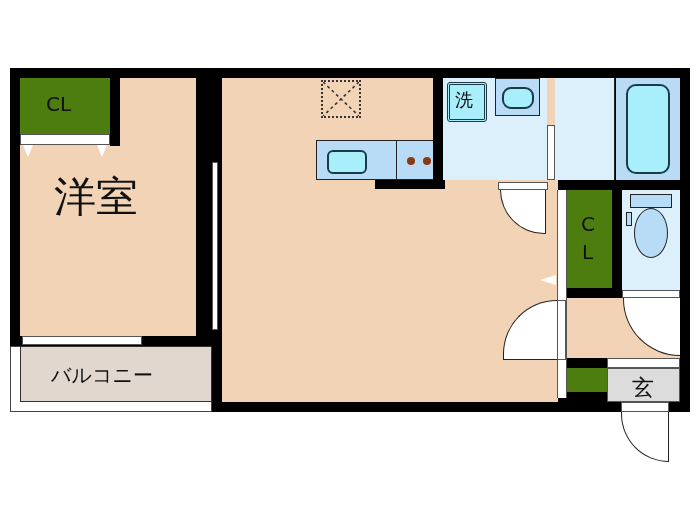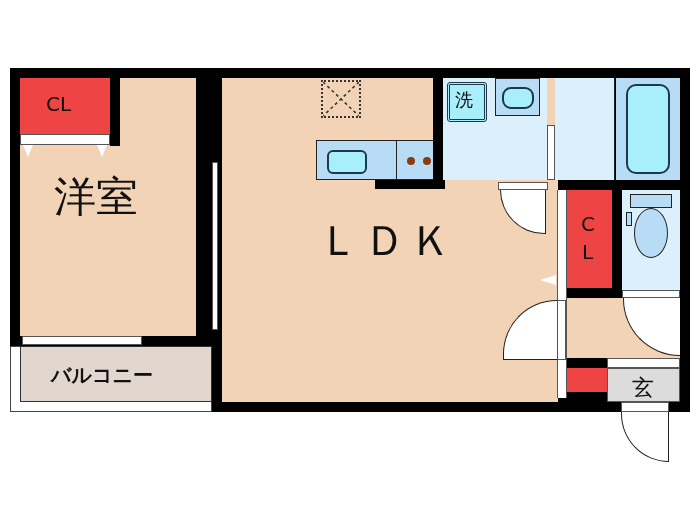--- a/index.html
+++ b/index.html
@@ -1,24 +1,24 @@
 <!DOCTYPE html>
 <html><head>
 <meta charset="utf-8">
 <style>
   html, body { margin:0; padding:0; background:#ffffff; }
   body { width:700px; height:525px; position:relative; overflow:hidden; font-family:"DejaVu Serif", serif; }
   .abs { position:absolute; box-sizing:border-box; }
   .wall { background:#000; }
   .floor { background:#f2d3b6; }
-  .closet { background:#ef4444; }
+  .closet { background:#4d7c0f; }
   .wet { background:#dcf0fb; }
   .wet2 { background:#b9dcf6; }
   .fixture { background:#a9eefb; border:2px solid #1a3a4a; border-radius:10px; }
-  .balcony { background:#e2d7ce; border:1px solid #333;font-weight:bold; }
+  .balcony { background:#e2d7ce; border:1px solid #333; }
   .label-sans { font-family:"DejaVu Sans", sans-serif; color:#111; }
   .label-serif { font-family:"DejaVu Serif", serif; color:#111; }
   .win { background:#fff; border:1px solid #555; }
   .door-arc { position:absolute; box-sizing:border-box; background:#fff; border:1px solid #222; }
   .tri { position:absolute; width:0; height:0; }
 </style>
 </head>
 <body>
 
 <div class="abs wall" style="left:212px;top:68px;width:478px;height:344px;"></div>
@@ -45,21 +45,20 @@
   <div class="abs label-sans" style="left:30px;top:15px;font-size:20px;">バルコニー</div>
 </div>
 
 <div class="abs floor" style="left:222px;top:78px;width:336px;height:324px;">
   <div class="abs" style="left:99px;top:2px;width:40px;height:38px;border:2px dotted #333;">
     <svg width="36" height="34" style="position:absolute;left:0;top:0">
         <line x1="0" y1="0" x2="36" y2="34" stroke="#333" stroke-width="1.5" stroke-dasharray="3,3"></line>
         <line x1="36" y1="0" x2="0" y2="34" stroke="#333" stroke-width="1.5" stroke-dasharray="3,3"></line>
       </svg>
   </div>
-  <div class="abs label-serif" style="left:96px;top:140px;font-size:42px;line-height:46px;letter-spacing:4px;">ＬＤＫ</div>
 </div>
 
 <div class="abs wet2" style="left:316px;top:140px;width:122px;height:40px;border:1px solid #222;">
   <div class="abs fixture" style="left:10px;top:9px;width:40px;height:24px;border-radius:6px;"></div>
   <div class="abs" style="left:79px;top:0;width:1px;height:38px;background:#222;"></div>
   <div class="abs" style="left:90px;top:16px;width:8px;height:8px;border-radius:50%;background:#8b3a12;"></div>
   <div class="abs" style="left:106px;top:16px;width:8px;height:8px;border-radius:50%;background:#8b3a12;"></div>
 </div>
 <div class="abs wall" style="left:375px;top:180px;width:70px;height:9px;"></div>
 <div class="abs wall" style="left:433px;top:78px;width:10px;height:110px;"></div>

